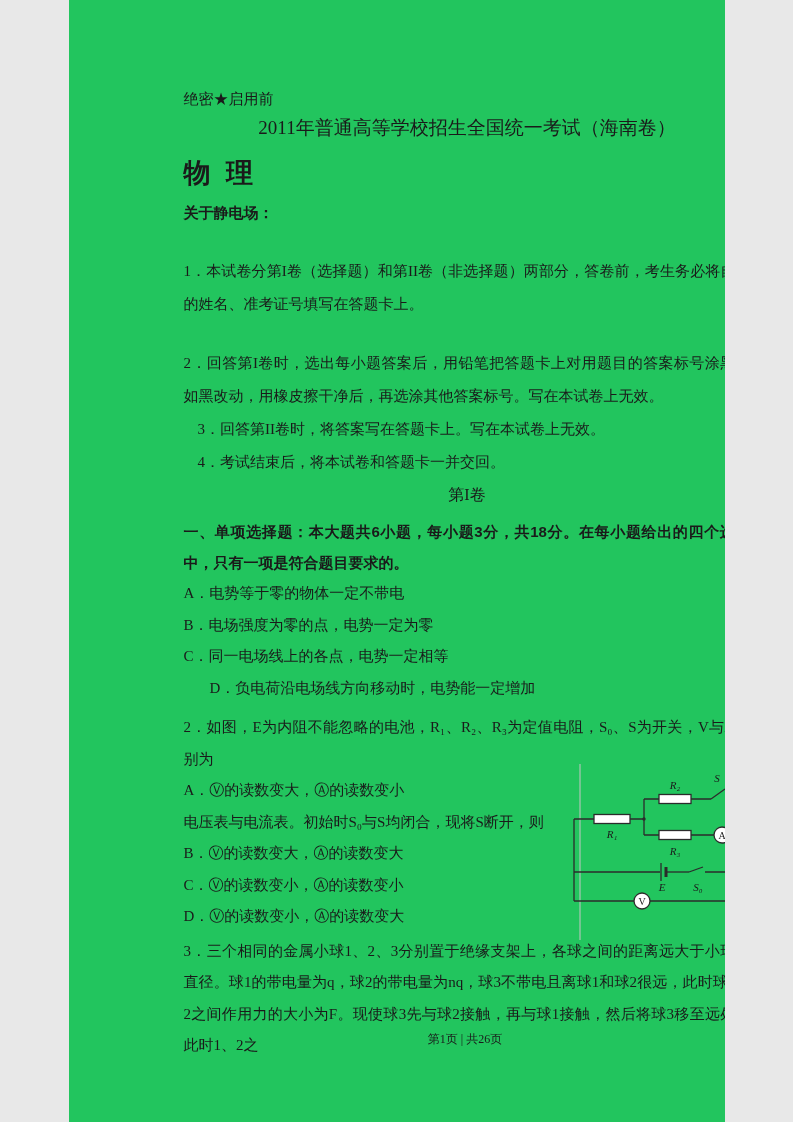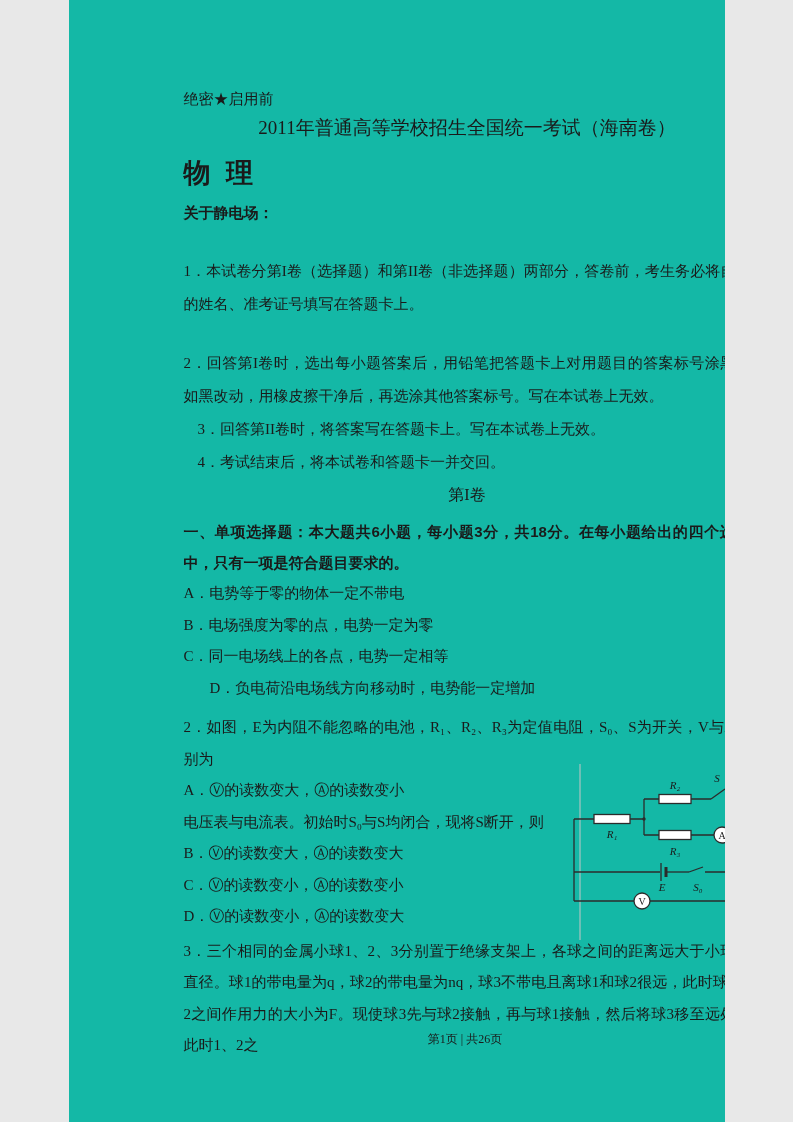--- a/index.html
+++ b/index.html
@@ -2,21 +2,21 @@
 <html><head>
 <meta charset="utf-8">
 <style>
   * { margin: 0; padding: 0; box-sizing: border-box; }
   html, body { background: #e8e8e8; }
   .page {
     position: relative;
     width: 656px;
     height: 1122px;
     margin: 0 auto;
-    background: #14b8a6;
+    background: #22c55e;
     font-family: "Liberation Serif", "DejaVu Serif", serif;
     color: #1a1a1a;
     overflow: hidden;
   }
   .content {
     position: absolute;
     left: 115px;
     top: 88px;
     width: 567px;
   }

